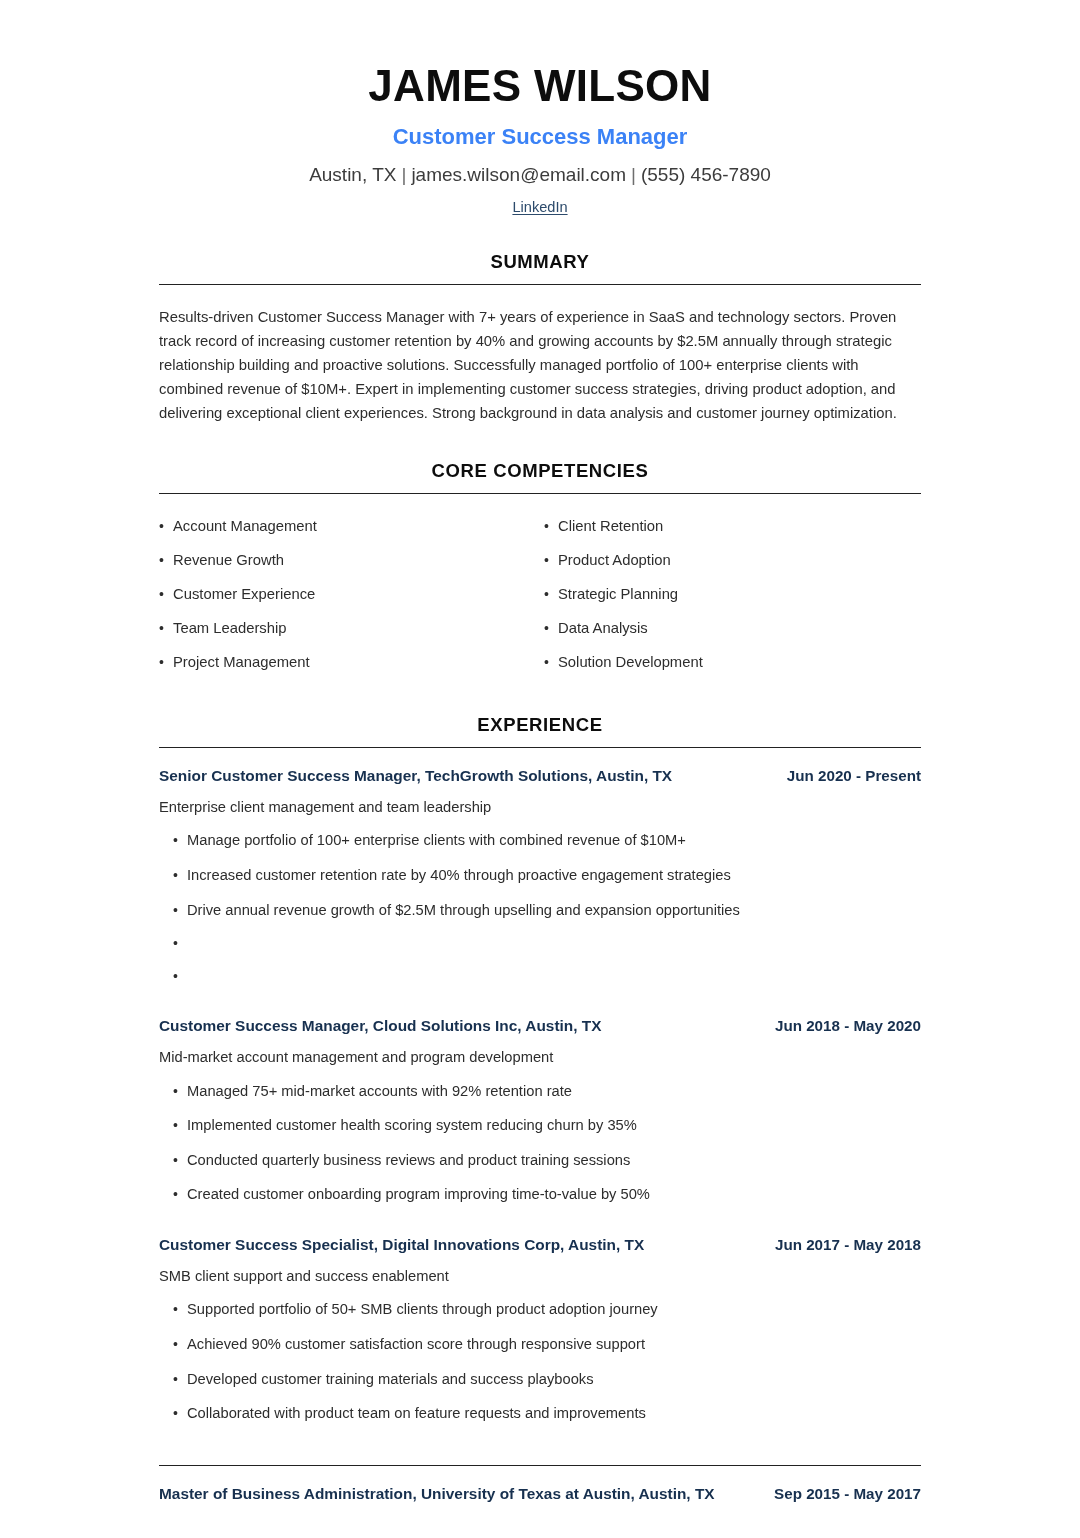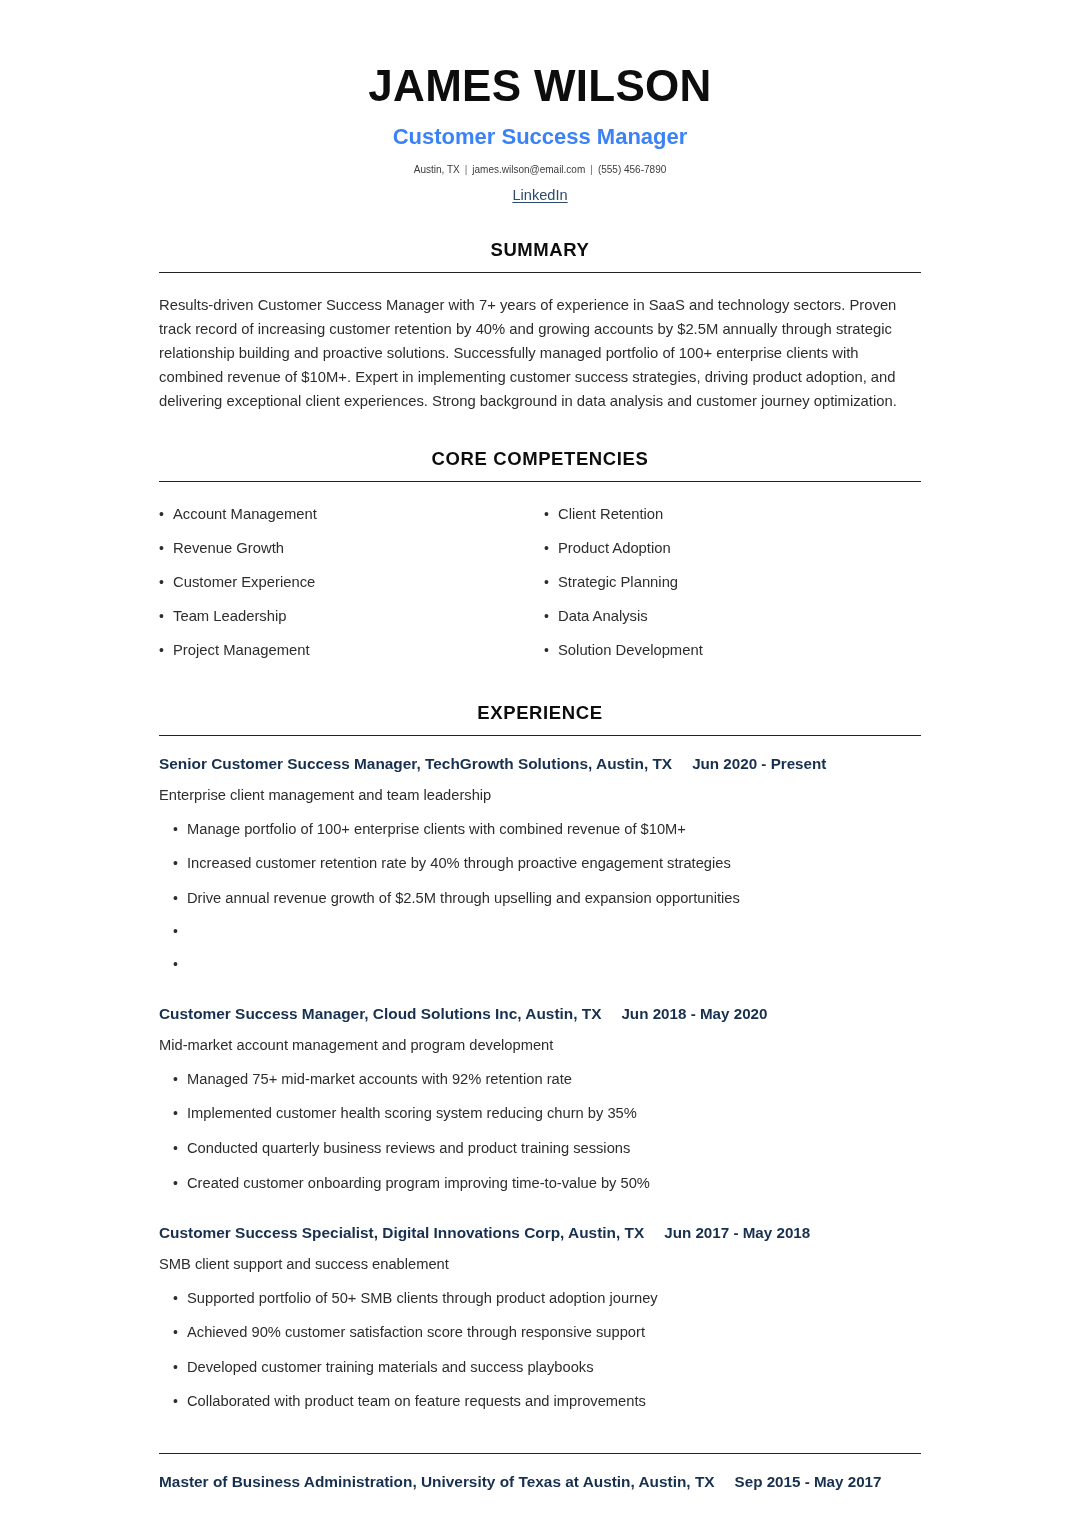--- a/index.html
+++ b/index.html
@@ -36,21 +36,21 @@
     margin: 0;
   }
   .job-title {
     font-size: 22px;
     font-weight: 700;
     color: #3b82f6;
     margin: 14px 0 0 0;
     line-height: 1.2;
   }
   .contact-line {
-    font-size: 10px;
+    font-size: 19px;
     color: #3c3c3c;
     margin-top: 13px;
     line-height: 1.3;
   }
   .contact-sep {
     color: #6e6e6e;
     padding: 0 5px;
   }
   .links-line {
     margin-top: 10px;
@@ -122,20 +122,21 @@
 
   
   .entry {
     margin-top: 23px;
   }
   .entry:first-of-type {
     margin-top: 18px;
   }
   .entry-head {
     display: flex;
+    justify-content: space-between;
     align-items: baseline;
     gap: 20px;
   }
   .entry-title {
     font-size: 15.4px;
     font-weight: 700;
     color: #17304f;
     line-height: 1.3;
   }
   .entry-dates {

